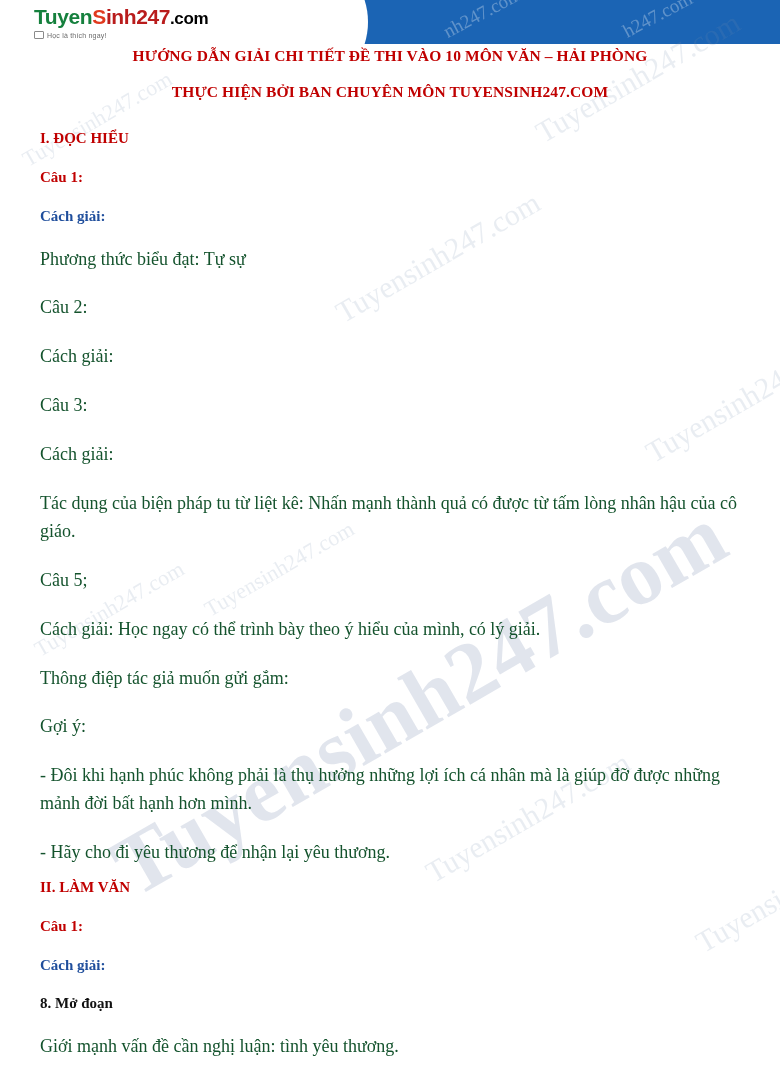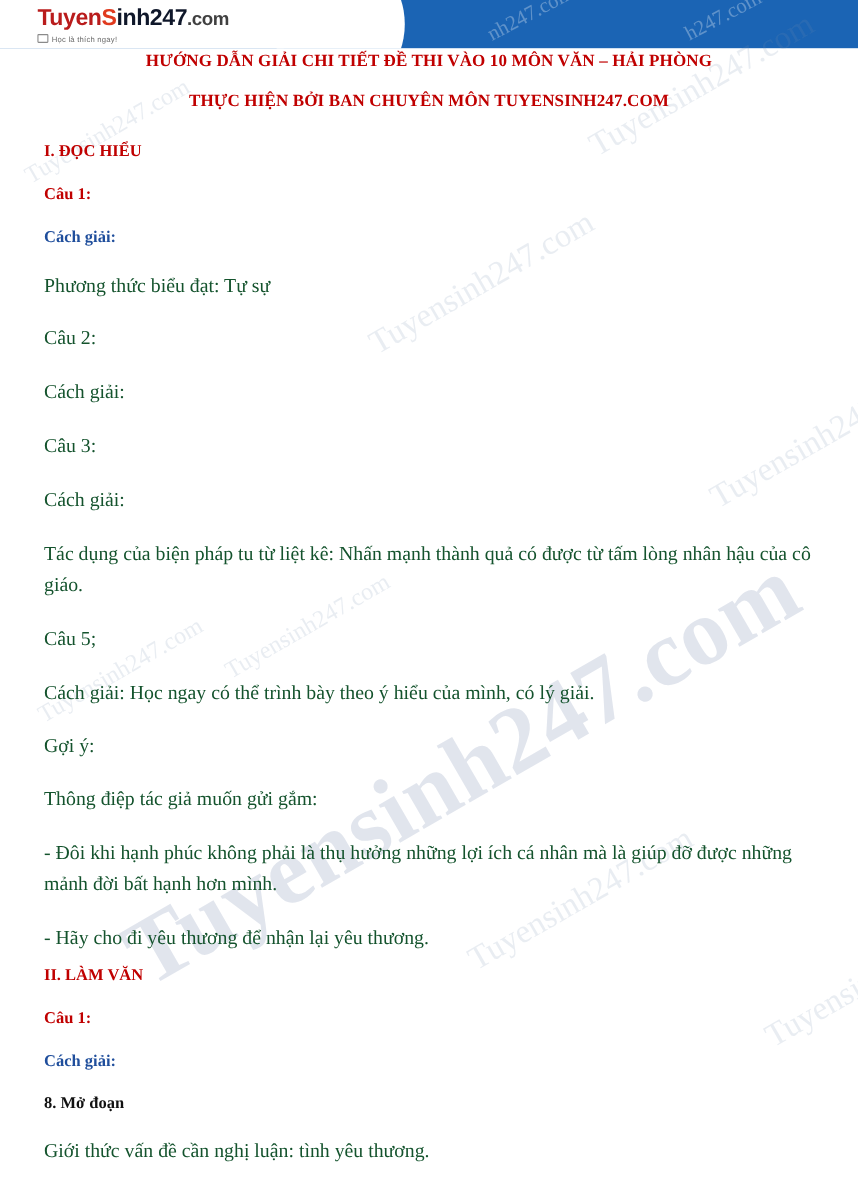--- a/index.html
+++ b/index.html
@@ -48,24 +48,24 @@
     left: 34px; top: 6px;
     z-index: 4;
     line-height: 1;
   }
   .logo-main {
     font-family: "Liberation Sans", sans-serif;
     font-size: 21px;
     font-weight: bold;
     letter-spacing: -0.4px;
   }
-  .logo-t { color: #b91c1c; }
+  .logo-t { color: #15803d; }
   .logo-s { color: #e03a1e; }
-  .logo-rest { color: #0f172a; }
-  .logo-dotcom { color: #404040; font-size: 17px; }
+  .logo-rest { color: #b91c1c; }
+  .logo-dotcom { color: #000000; font-size: 17px; }
   .logo-sub {
     margin-top: 3px;
     font-family: "Liberation Sans", sans-serif;
     font-size: 7px;
     color: #6a6a6a;
     letter-spacing: 0.2px;
     white-space: nowrap;
   }
   .logo-sub .book {
     display: inline-block;
@@ -206,26 +206,26 @@
 
   <p class="body">Câu 2:</p>
   <p class="body">Cách giải:</p>
 
   <p class="body">Câu 3:</p>
   <p class="body">Cách giải:</p>
   <p class="body">Tác dụng của biện pháp tu từ liệt kê: Nhấn mạnh thành quả có được từ tấm lòng nhân hậu của cô giáo.</p>
 
   <p class="body">Câu 5;</p>
   <p class="body">Cách giải: Học ngay có thể trình bày theo ý hiểu của mình, có lý giải.</p>
+  <p class="body">Thông điệp tác giả muốn gửi gắm:</p>
   <p class="body">Gợi ý:</p>
-  <p class="body">Thông điệp tác giả muốn gửi gắm:</p>
   <p class="body">- Đôi khi hạnh phúc không phải là thụ hưởng những lợi ích cá nhân mà là giúp đỡ được những mảnh đời bất hạnh hơn mình.</p>
   <p class="body">- Hãy cho đi yêu thương để nhận lại yêu thương.</p>
 
   <div class="section-head ii">II. LÀM VĂN</div>
 
   <div class="sub-red">Câu 1:</div>
   <div class="sub-blue">Cách giải:</div>
 
   <div class="bold-black">8. Mở đoạn</div>
-  <p class="body">Giới thức vấn đề cần nghị luận: tình yêu thương.</p>
+  <p class="body">Giới mạnh vấn đề cần nghị luận: tình yêu thương.</p>
 
 </div>
 
 </body></html>

